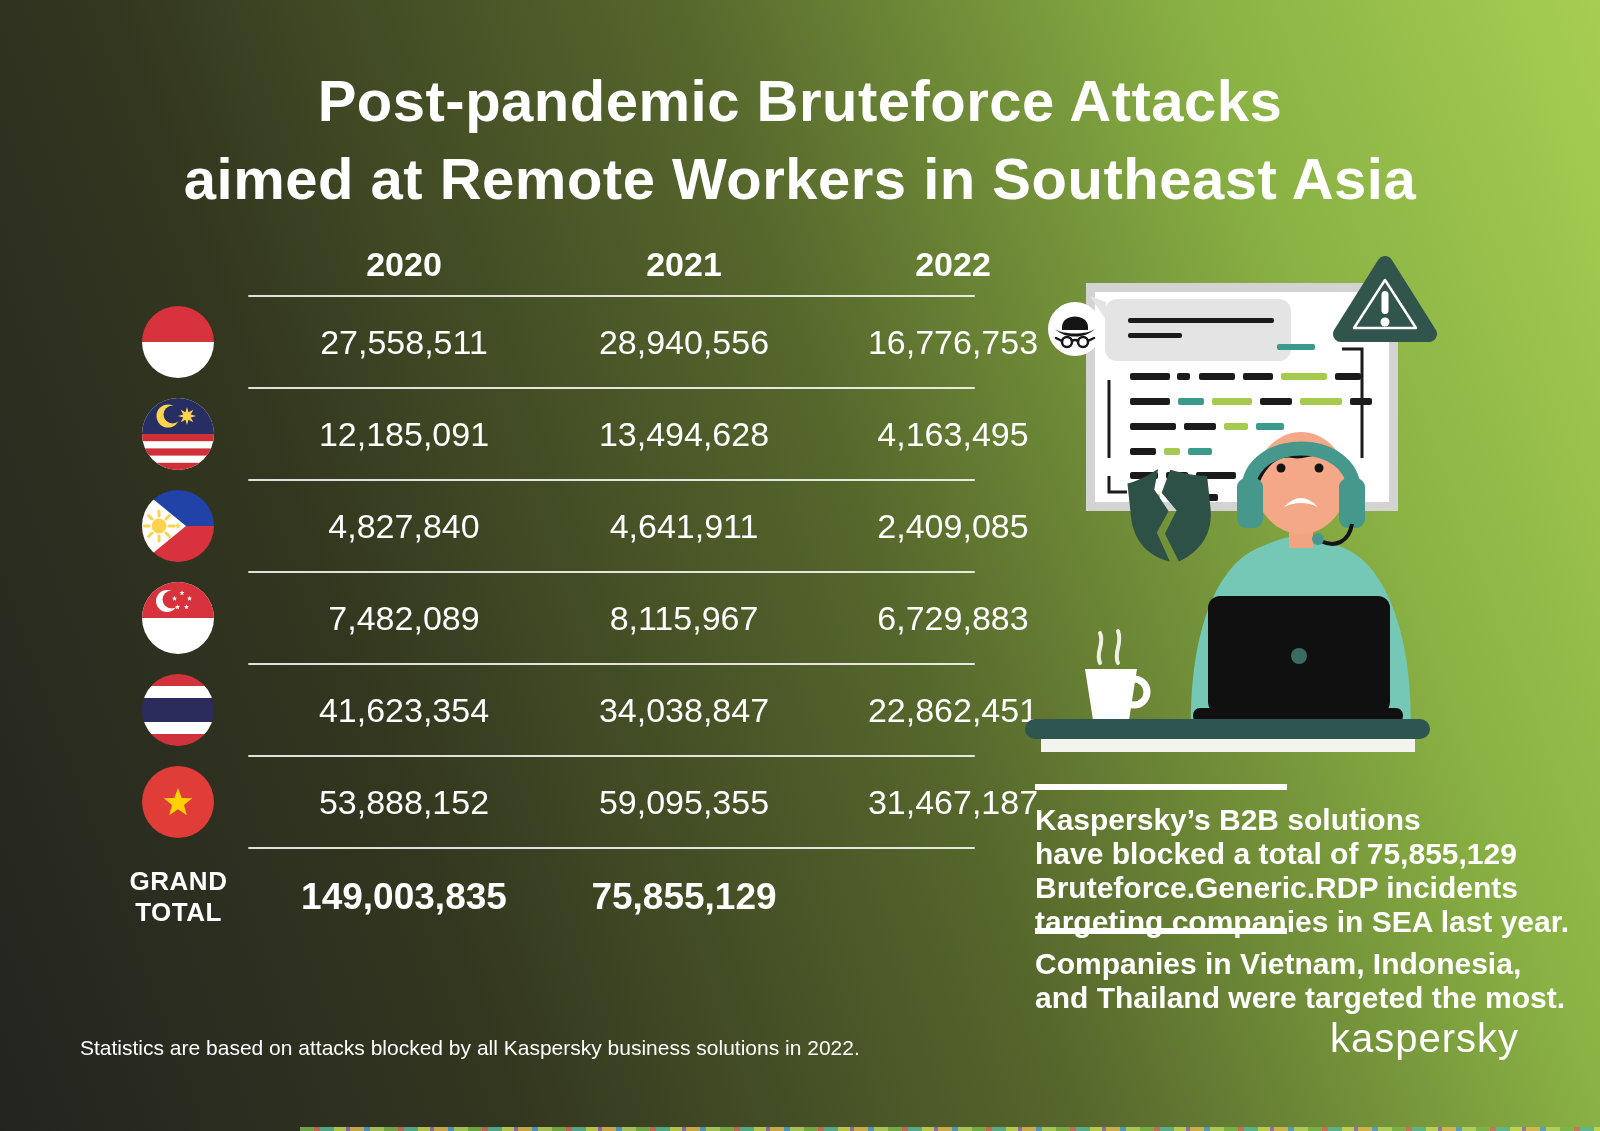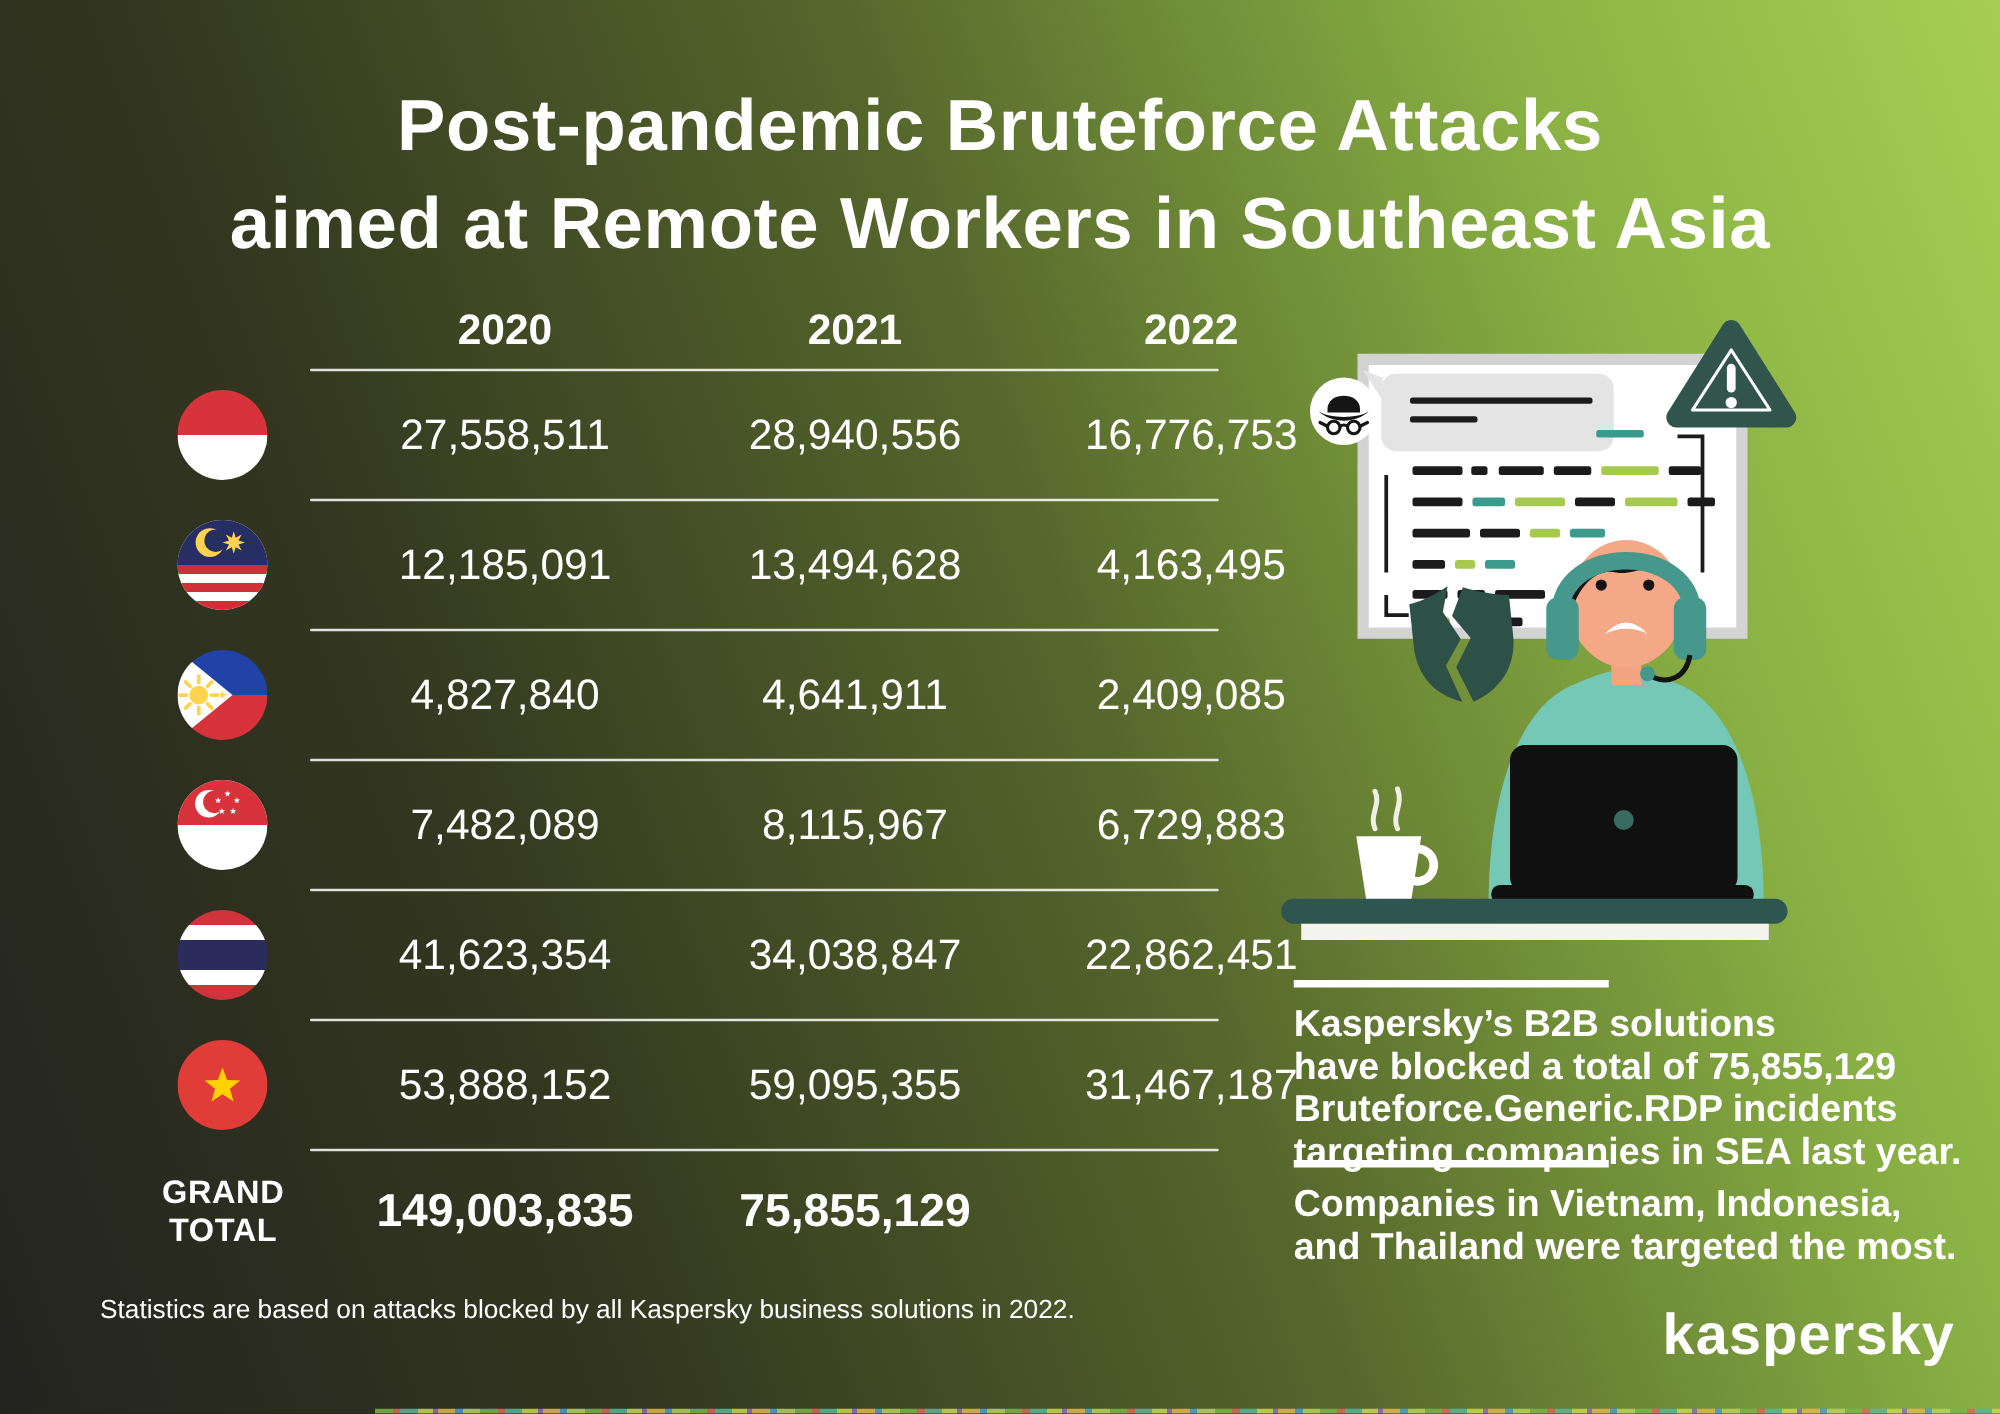--- a/index.html
+++ b/index.html
@@ -16,39 +16,39 @@
   .title {
     position:absolute; top:62px; left:0; width:100%;
     text-align:center; font-weight:bold; font-size:58px; line-height:78px; letter-spacing:.5px;
     white-space:pre-line;
   }
   
   .table { position:absolute; left:65px; top:233px; width:915px; }
   .thead, .trow { display:grid; grid-template-columns:185px 250px 252px 228px; align-items:center;gap:29px; }
   .thead { height:62px; font-size:34px; font-weight:bold; }
   .thead .cell, .trow .cell { text-align:center; }
-  .trow { height:102px; font-size:34px; }
+  .trow { height:90px; font-size:34px; }
   .trow.total { height:96px; }
   .trow.total .cell { font-size:37px; font-weight:bold; }
   .divider { margin-left:183px; width:727px; height:2px; background:rgba(255,255,255,.85); border-radius:1px; }
   .flagcell { display:flex; align-items:center; }
   .flag { width:72px; height:72px; margin-left:77px; display:block; }
   .total-label {
     font-size:26px; font-weight:bold; line-height:31px; letter-spacing:.5px;
     white-space:pre-line; text-align:center; padding-left:42px;
   }
   
   .note { position:absolute; left:1035px; width:545px; }
   .note .bar { width:252px; height:6px; background:#fff; }
   .note p { margin:13px 0 0 0; font-size:30px; font-weight:bold; line-height:34px; white-space:pre-line; }
   #note1 { top:784px; }
   #note2 { top:928px; }
   
   .footnote { position:absolute; left:80px; top:1036px; font-size:21px; font-weight:normal; }
-  .brand { position:absolute; left:1330px; top:1016px; font-size:46px; font-weight:bold; letter-spacing:1px;margin-top:24px; }
+  .brand { position:absolute; left:1330px; top:1016px; font-size:40px; font-weight:normal; letter-spacing:1px; }
   
   .illustration { position:absolute; left:1005px; top:240px; width:575px; height:530px; }
   .defs-svg { position:absolute; width:0; height:0; }
   
   .bottom-strip {
     position:absolute; left:300px; bottom:0; width:1300px; height:4px; opacity:.85;
     background:repeating-linear-gradient(90deg,
       #7ab648 0 14px, #d86a5a 14px 20px, #58b896 20px 34px, #c9d94e 34px 46px,
       #8e6fc0 46px 50px, #e0b84e 50px 64px, #4f9fd0 64px 70px, #b7d45c 70px 84px);
   }

